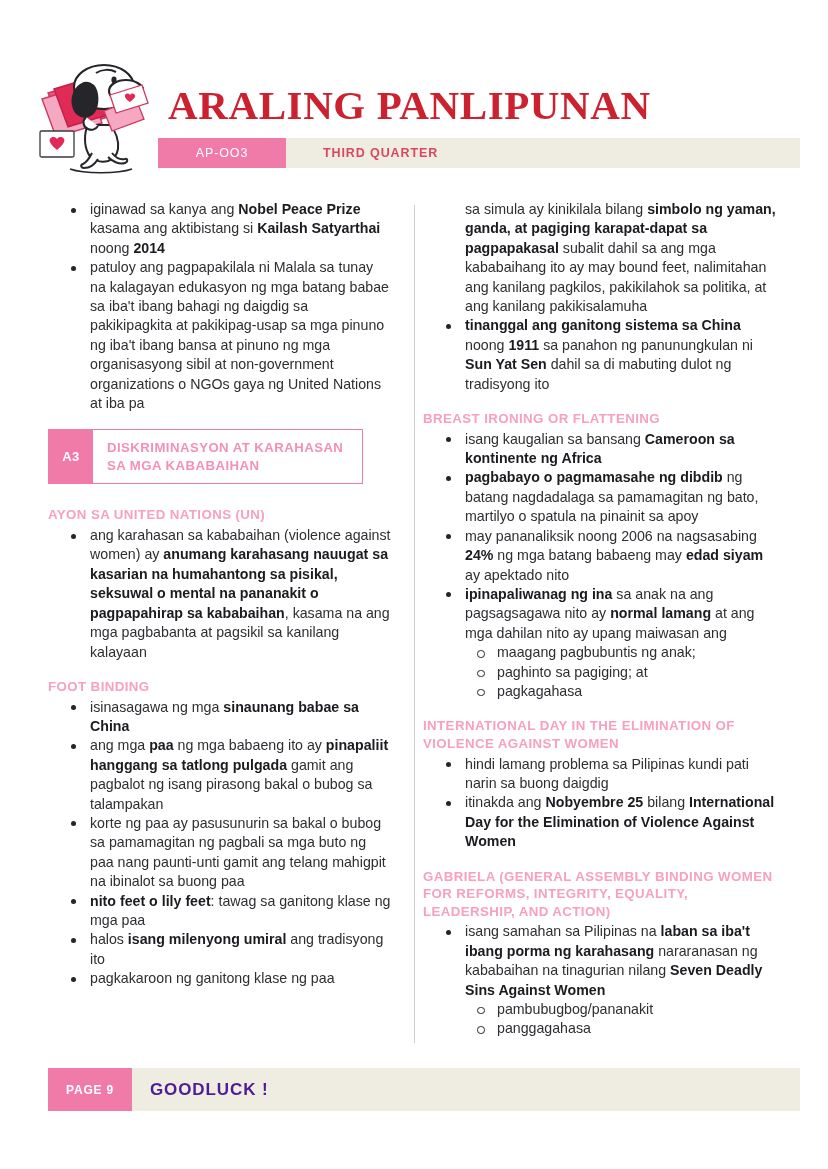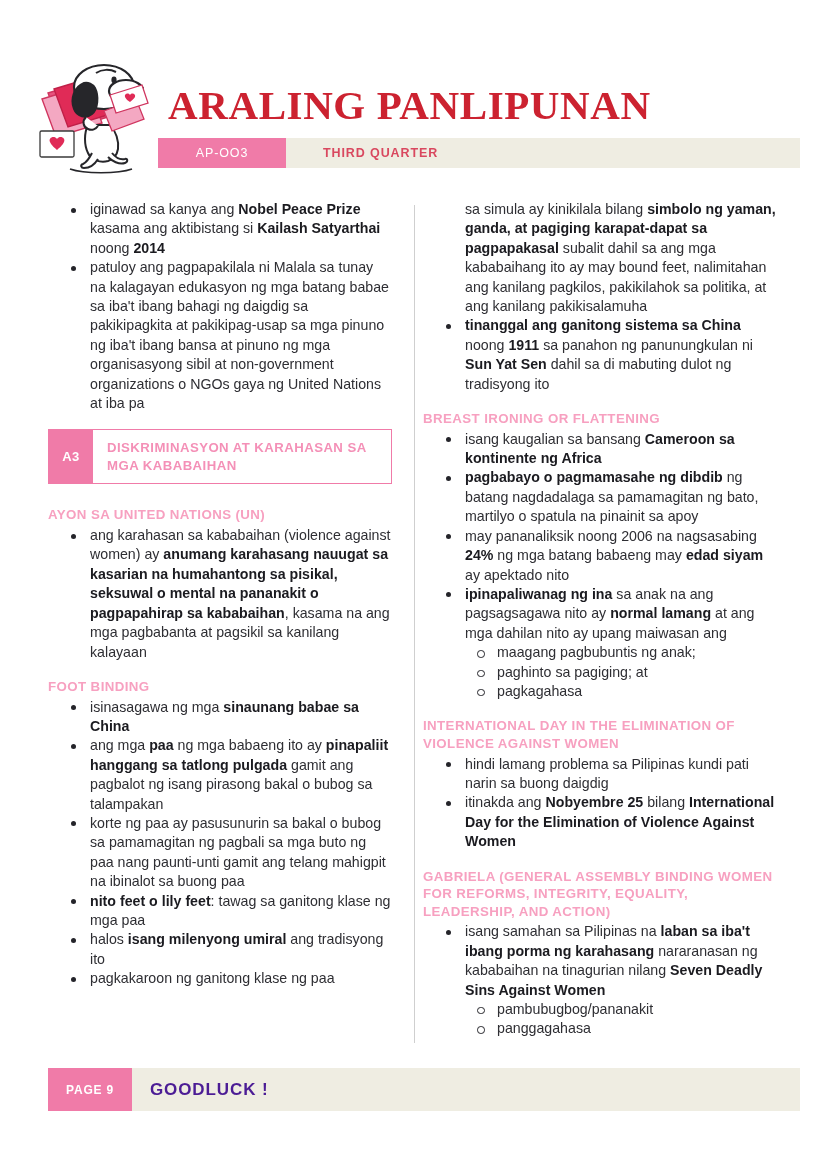--- a/index.html
+++ b/index.html
@@ -136,21 +136,21 @@
   b, strong { font-weight: bold; color: #1b1b20; }
 
   
   .section-box {
     display: flex;
     align-items: stretch;
     border: 1.6px solid #F07BA8;
     margin-top: 16px;
     margin-bottom: 22px;
     margin-left: -14px;
-    width: 344px;
+    width: 315px;
     min-height: 49px;
   }
   .section-box .tag {
     width: 44px;
     background: #F07BA8;
     color: #ffffff;
     font-size: 13px;
     font-weight: bold;
     letter-spacing: 0.5px;
     display: flex;

